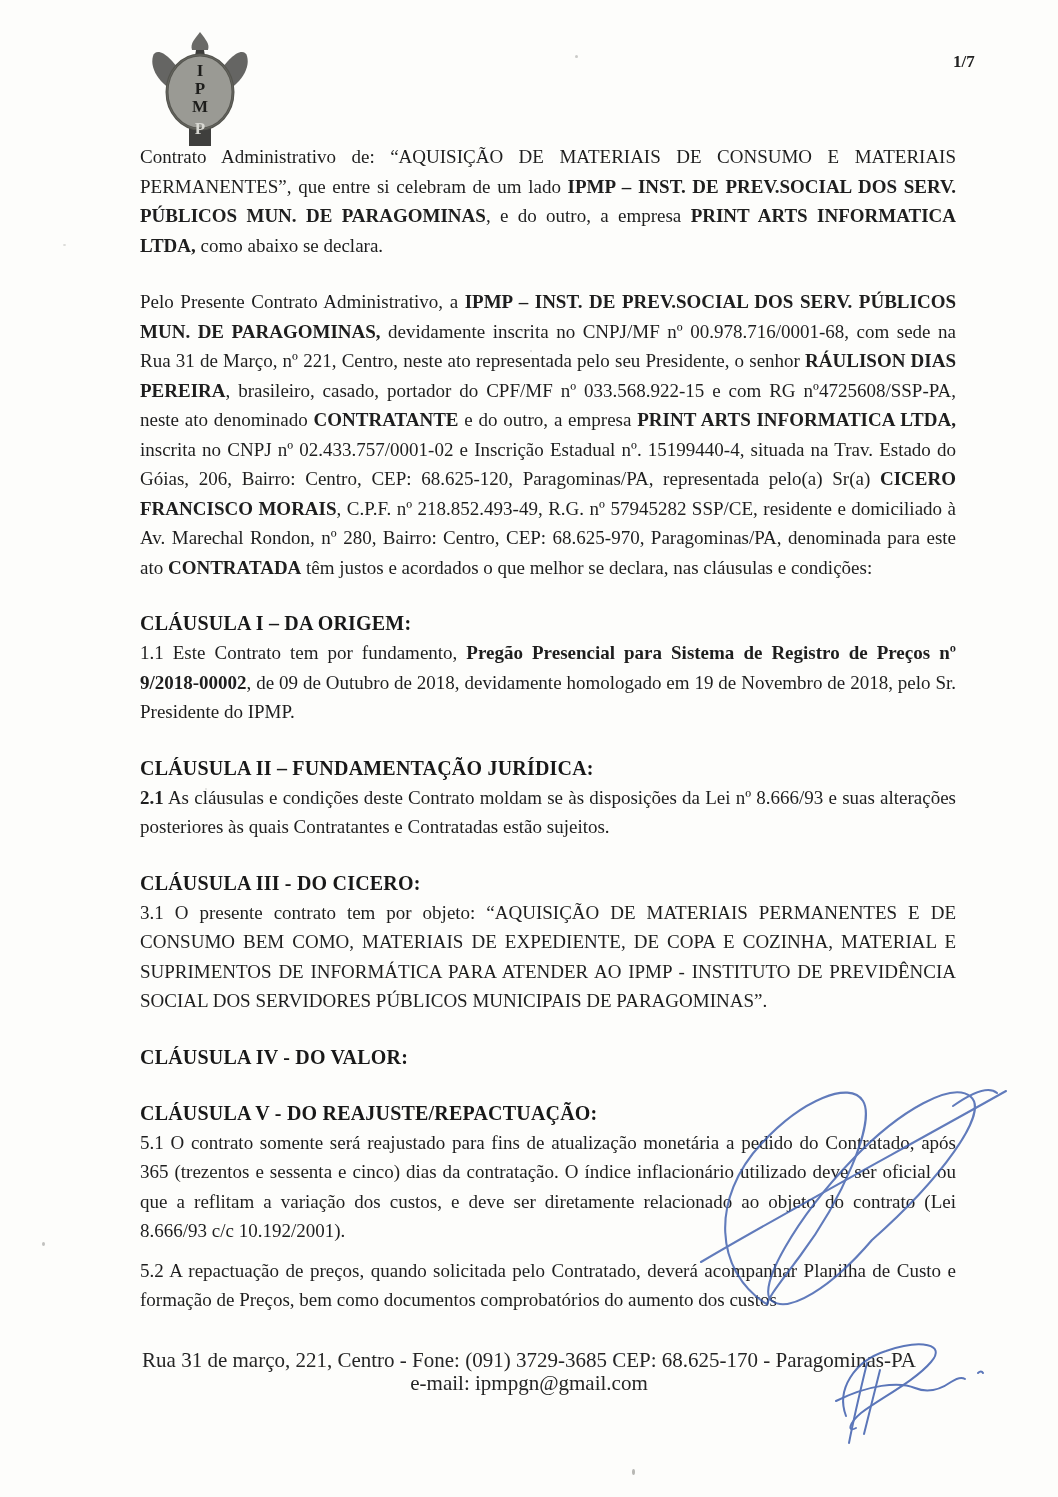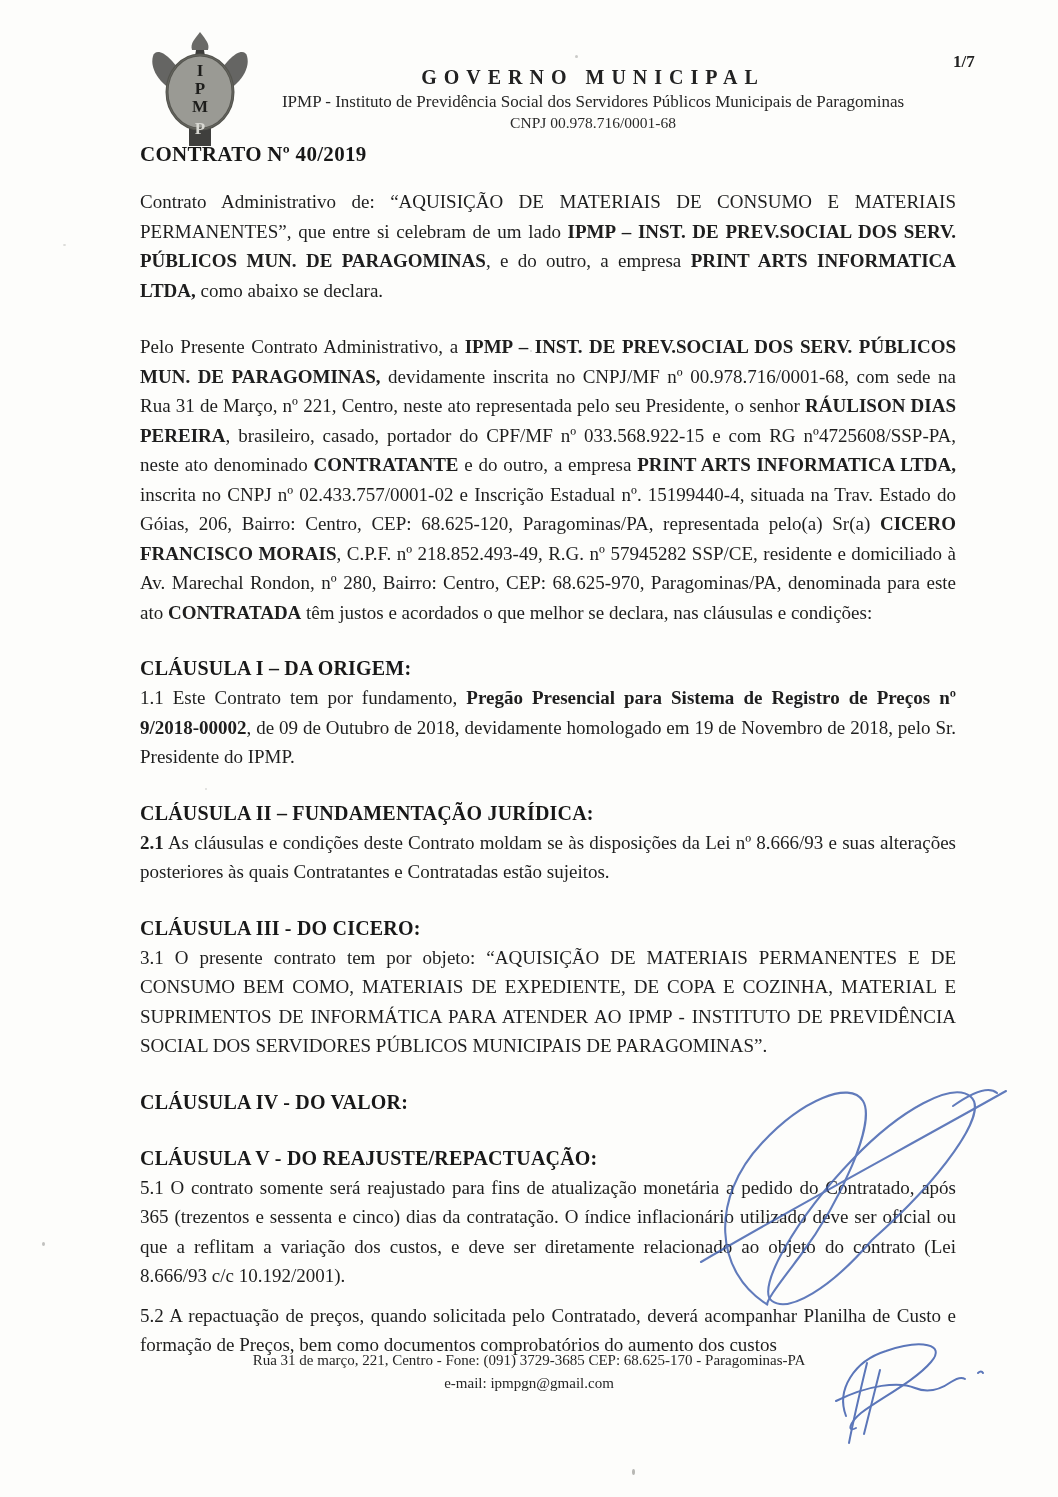--- a/index.html
+++ b/index.html
@@ -37,21 +37,21 @@
     font-size:20px;font-weight:bold;line-height:29px;color:#181818;letter-spacing:.2px;
   }
   .block p{
     margin:0;font-size:19px;line-height:29.5px;text-align:justify;color:#1e1e1e;
   }
   .block p + p{margin-top:10px;}
   .b{font-weight:bold;}
   
   .footer{
     position:absolute;left:0;top:1349px;width:1058px;text-align:center;
-    font-size:15px;line-height:23px;color:#252525;
+    font-size:21px;line-height:23px;color:#252525;
   }
   
   .ink-overlay{position:absolute;left:0;top:0;pointer-events:none;}
   
   .speck{position:absolute;background:#9a9a96;border-radius:50%;}
 </style>
 </head>
 <body>
 
 <div class="page">
@@ -68,30 +68,24 @@
 
     <ellipse cx="54" cy="62" rx="33" ry="37" fill="#9a9a94" stroke="#55554f" stroke-width="3"></ellipse>
     <ellipse cx="54" cy="62" rx="33" ry="37" fill="none" stroke="#6e6e68" stroke-width="1" opacity="0.6"></ellipse>
 
     <text x="54" y="46" text-anchor="middle" font-family="Liberation Serif, serif" font-size="17" font-weight="bold" fill="#1d1d1b">I</text>
     <text x="54" y="64" text-anchor="middle" font-family="Liberation Serif, serif" font-size="17" font-weight="bold" fill="#1d1d1b">P</text>
     <text x="54" y="82" text-anchor="middle" font-family="Liberation Serif, serif" font-size="17" font-weight="bold" fill="#1d1d1b">M</text>
     <text x="54" y="104" text-anchor="middle" font-family="Liberation Serif, serif" font-size="17" font-weight="bold" fill="#d8d8d2">P</text>
   </svg>
 
-  <div class="header-text">
-    <div class="org-line1">GOVERNO MUNICIPAL</div>
-    <div class="org-line2">IPMP - Instituto de Previdência Social dos Servidores Públicos Municipais de Paragominas</div>
-    <div class="org-line3">CNPJ 00.978.716/0001-68</div>
-  </div>
 
   <div class="page-number">1/7</div>
 
   <div class="content">
-    <div class="doc-title">CONTRATO Nº 40/2019</div>
     <div id="doc-blocks">
         <div class="block">
           <p><span>Contrato Administrativo de: “AQUISIÇÃO DE MATERIAIS DE CONSUMO E MATERIAIS PERMANENTES”, que entre si celebram de um lado </span><span class="b">IPMP – INST. DE PREV.SOCIAL DOS SERV. PÚBLICOS MUN. DE PARAGOMINAS</span><span>, e do outro, a empresa </span><span class="b">PRINT ARTS INFORMATICA LTDA,</span><span> como abaixo se declara.</span></p>
         </div>
         <div class="block">
           <p><span>Pelo Presente Contrato Administrativo, a </span><span class="b">IPMP – INST. DE PREV.SOCIAL DOS SERV. PÚBLICOS MUN. DE PARAGOMINAS,</span><span> devidamente inscrita no CNPJ/MF nº 00.978.716/0001-68, com sede na Rua 31 de Março, nº 221, Centro, neste ato representada pelo seu Presidente, o senhor </span><span class="b">RÁULISON DIAS PEREIRA</span><span>, brasileiro, casado, portador do CPF/MF nº 033.568.922-15 e com RG nº4725608/SSP-PA,  neste ato denominado </span><span class="b">CONTRATANTE</span><span> e do outro, a empresa </span><span class="b">PRINT ARTS INFORMATICA LTDA,</span><span> inscrita no CNPJ nº 02.433.757/0001-02  e Inscrição Estadual nº. 15199440-4, situada na Trav. Estado do Góias, 206, Bairro: Centro, CEP: 68.625-120, Paragominas/PA, representada pelo(a) Sr(a) </span><span class="b">CICERO FRANCISCO MORAIS</span><span>, C.P.F. nº 218.852.493-49, R.G. nº 57945282 SSP/CE, residente e domiciliado à Av. Marechal Rondon, nº 280, Bairro: Centro, CEP: 68.625-970, Paragominas/PA, denominada para este ato </span><span class="b">CONTRATADA</span><span> têm justos e acordados o que melhor se declara, nas cláusulas e condições:</span></p>
         </div>
         <div class="block">
           <div class="clause-heading">CLÁUSULA I – DA ORIGEM:</div>
           <p><span>1.1 Este Contrato tem por fundamento, </span><span class="b">Pregão Presencial para Sistema de Registro de Preços nº 9/2018-00002</span><span>, de 09 de Outubro de 2018, devidamente homologado em 19 de Novembro de 2018, pelo Sr. Presidente do IPMP.</span></p>

